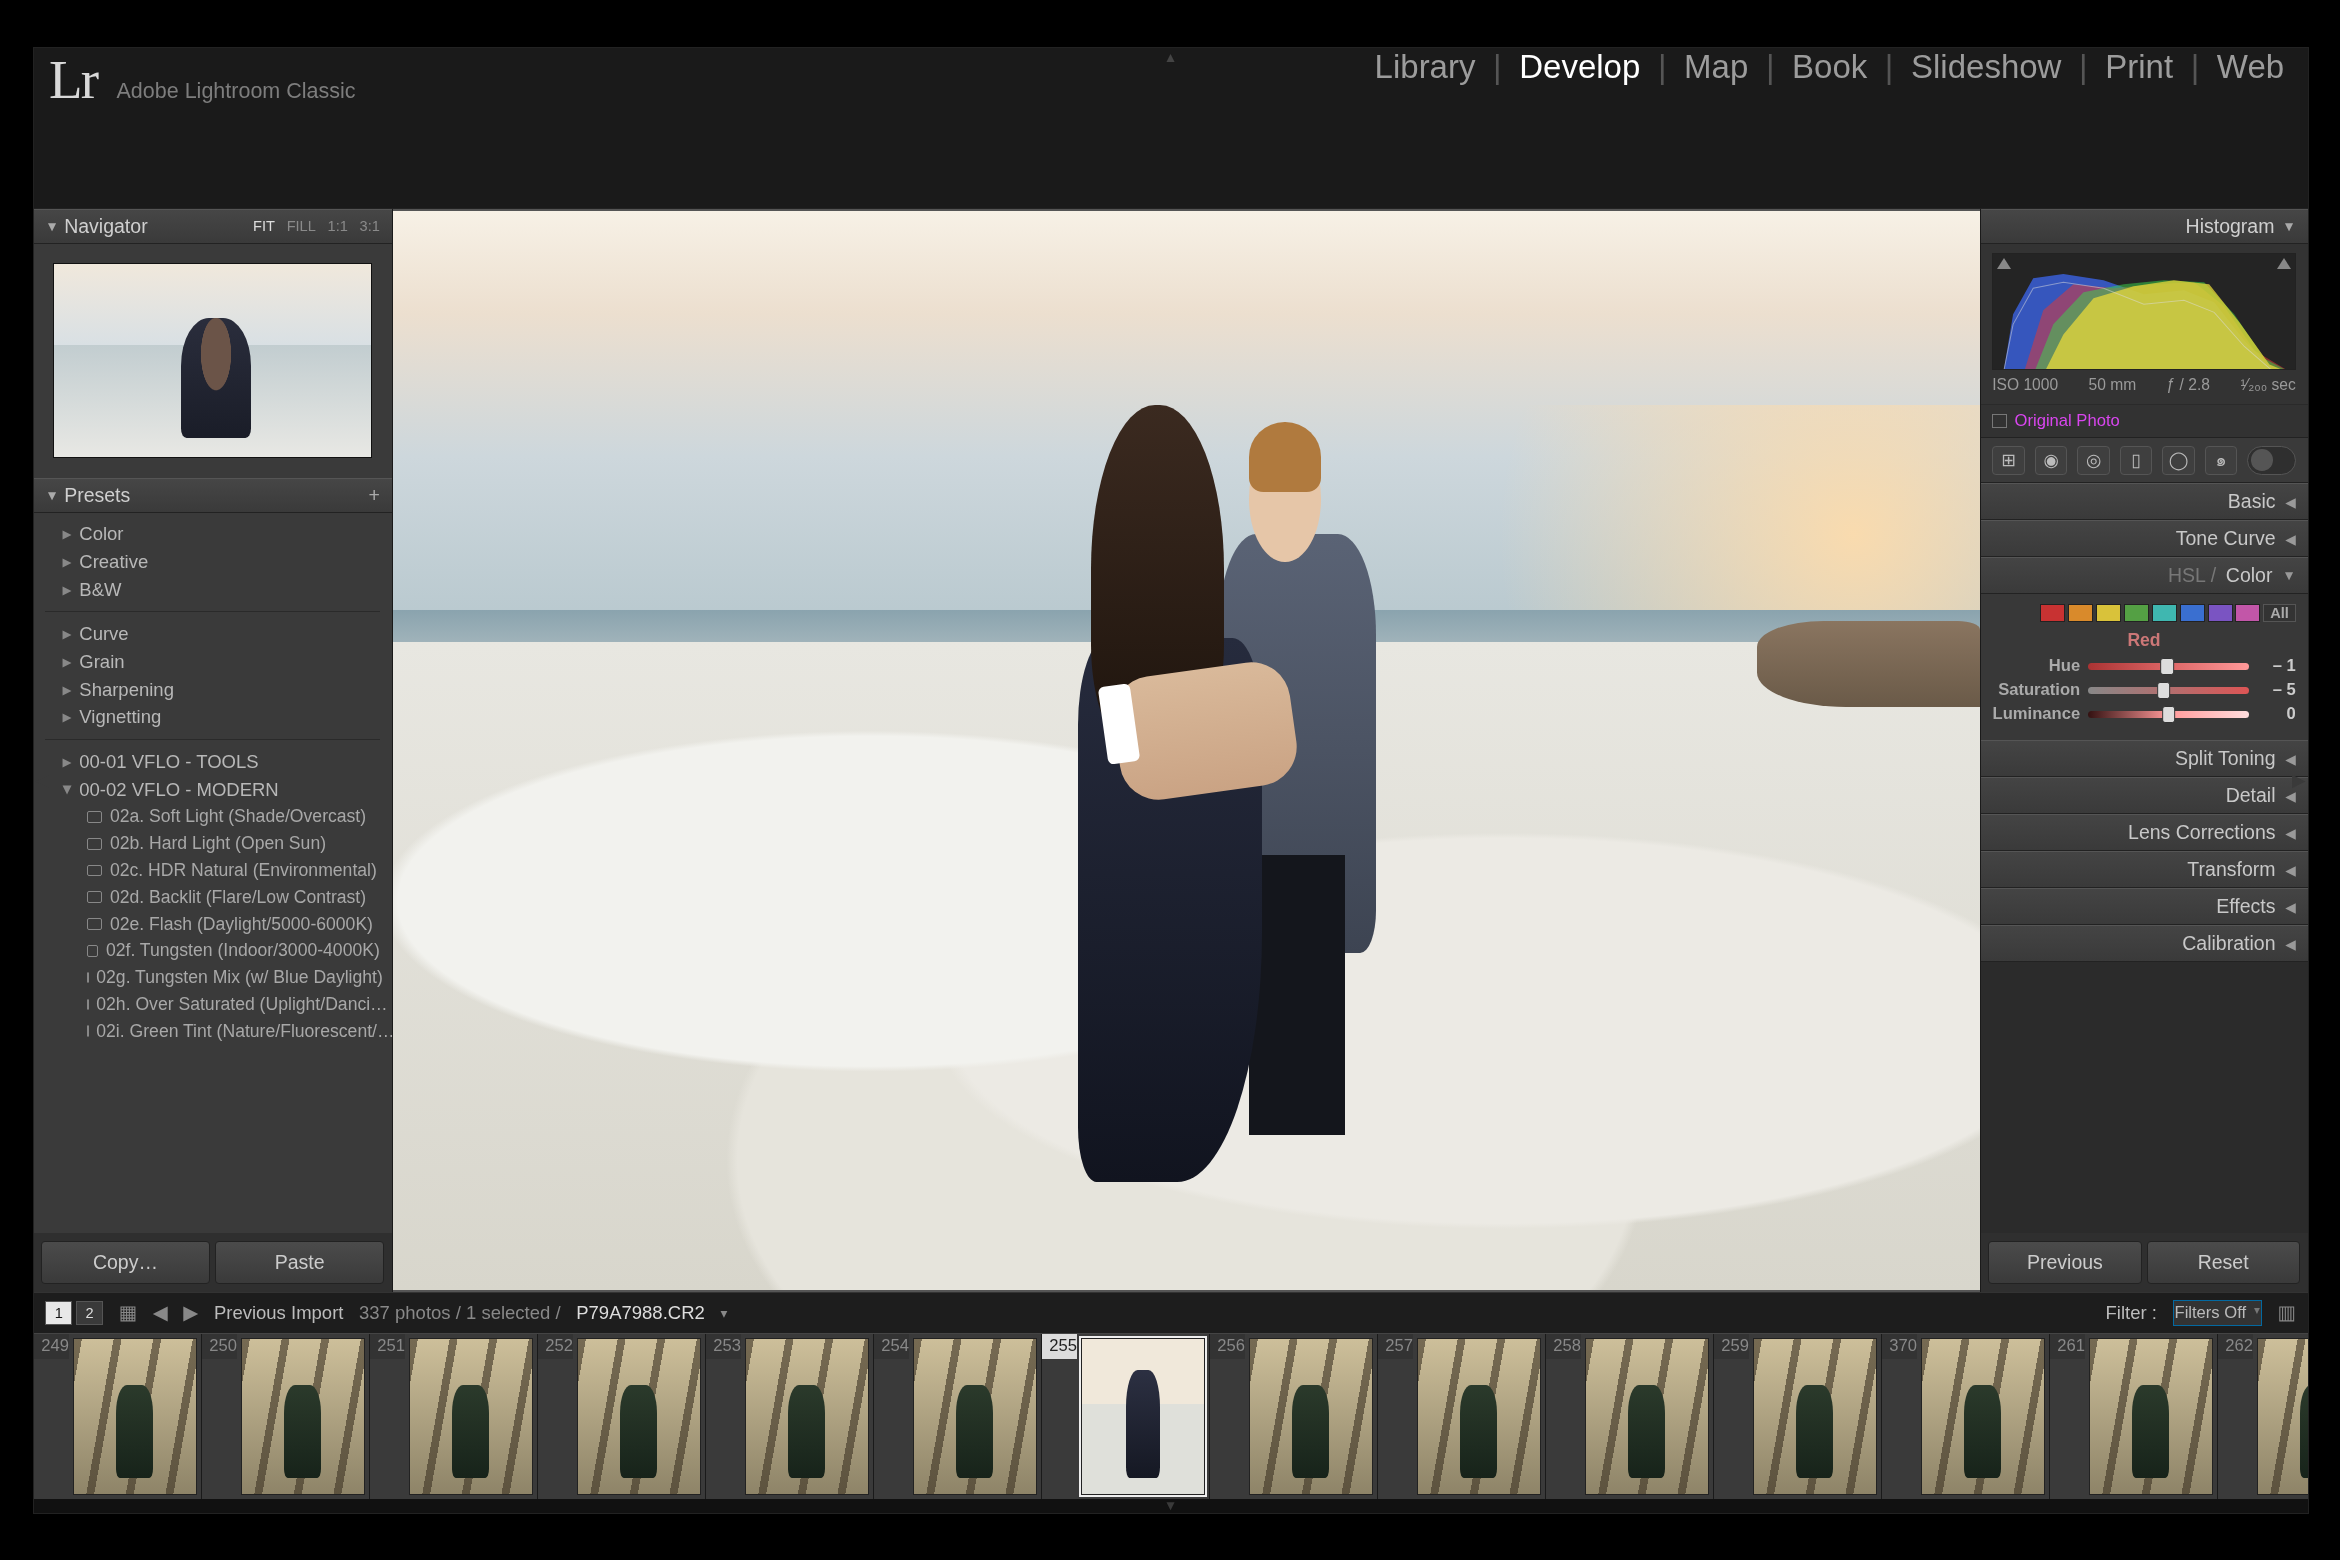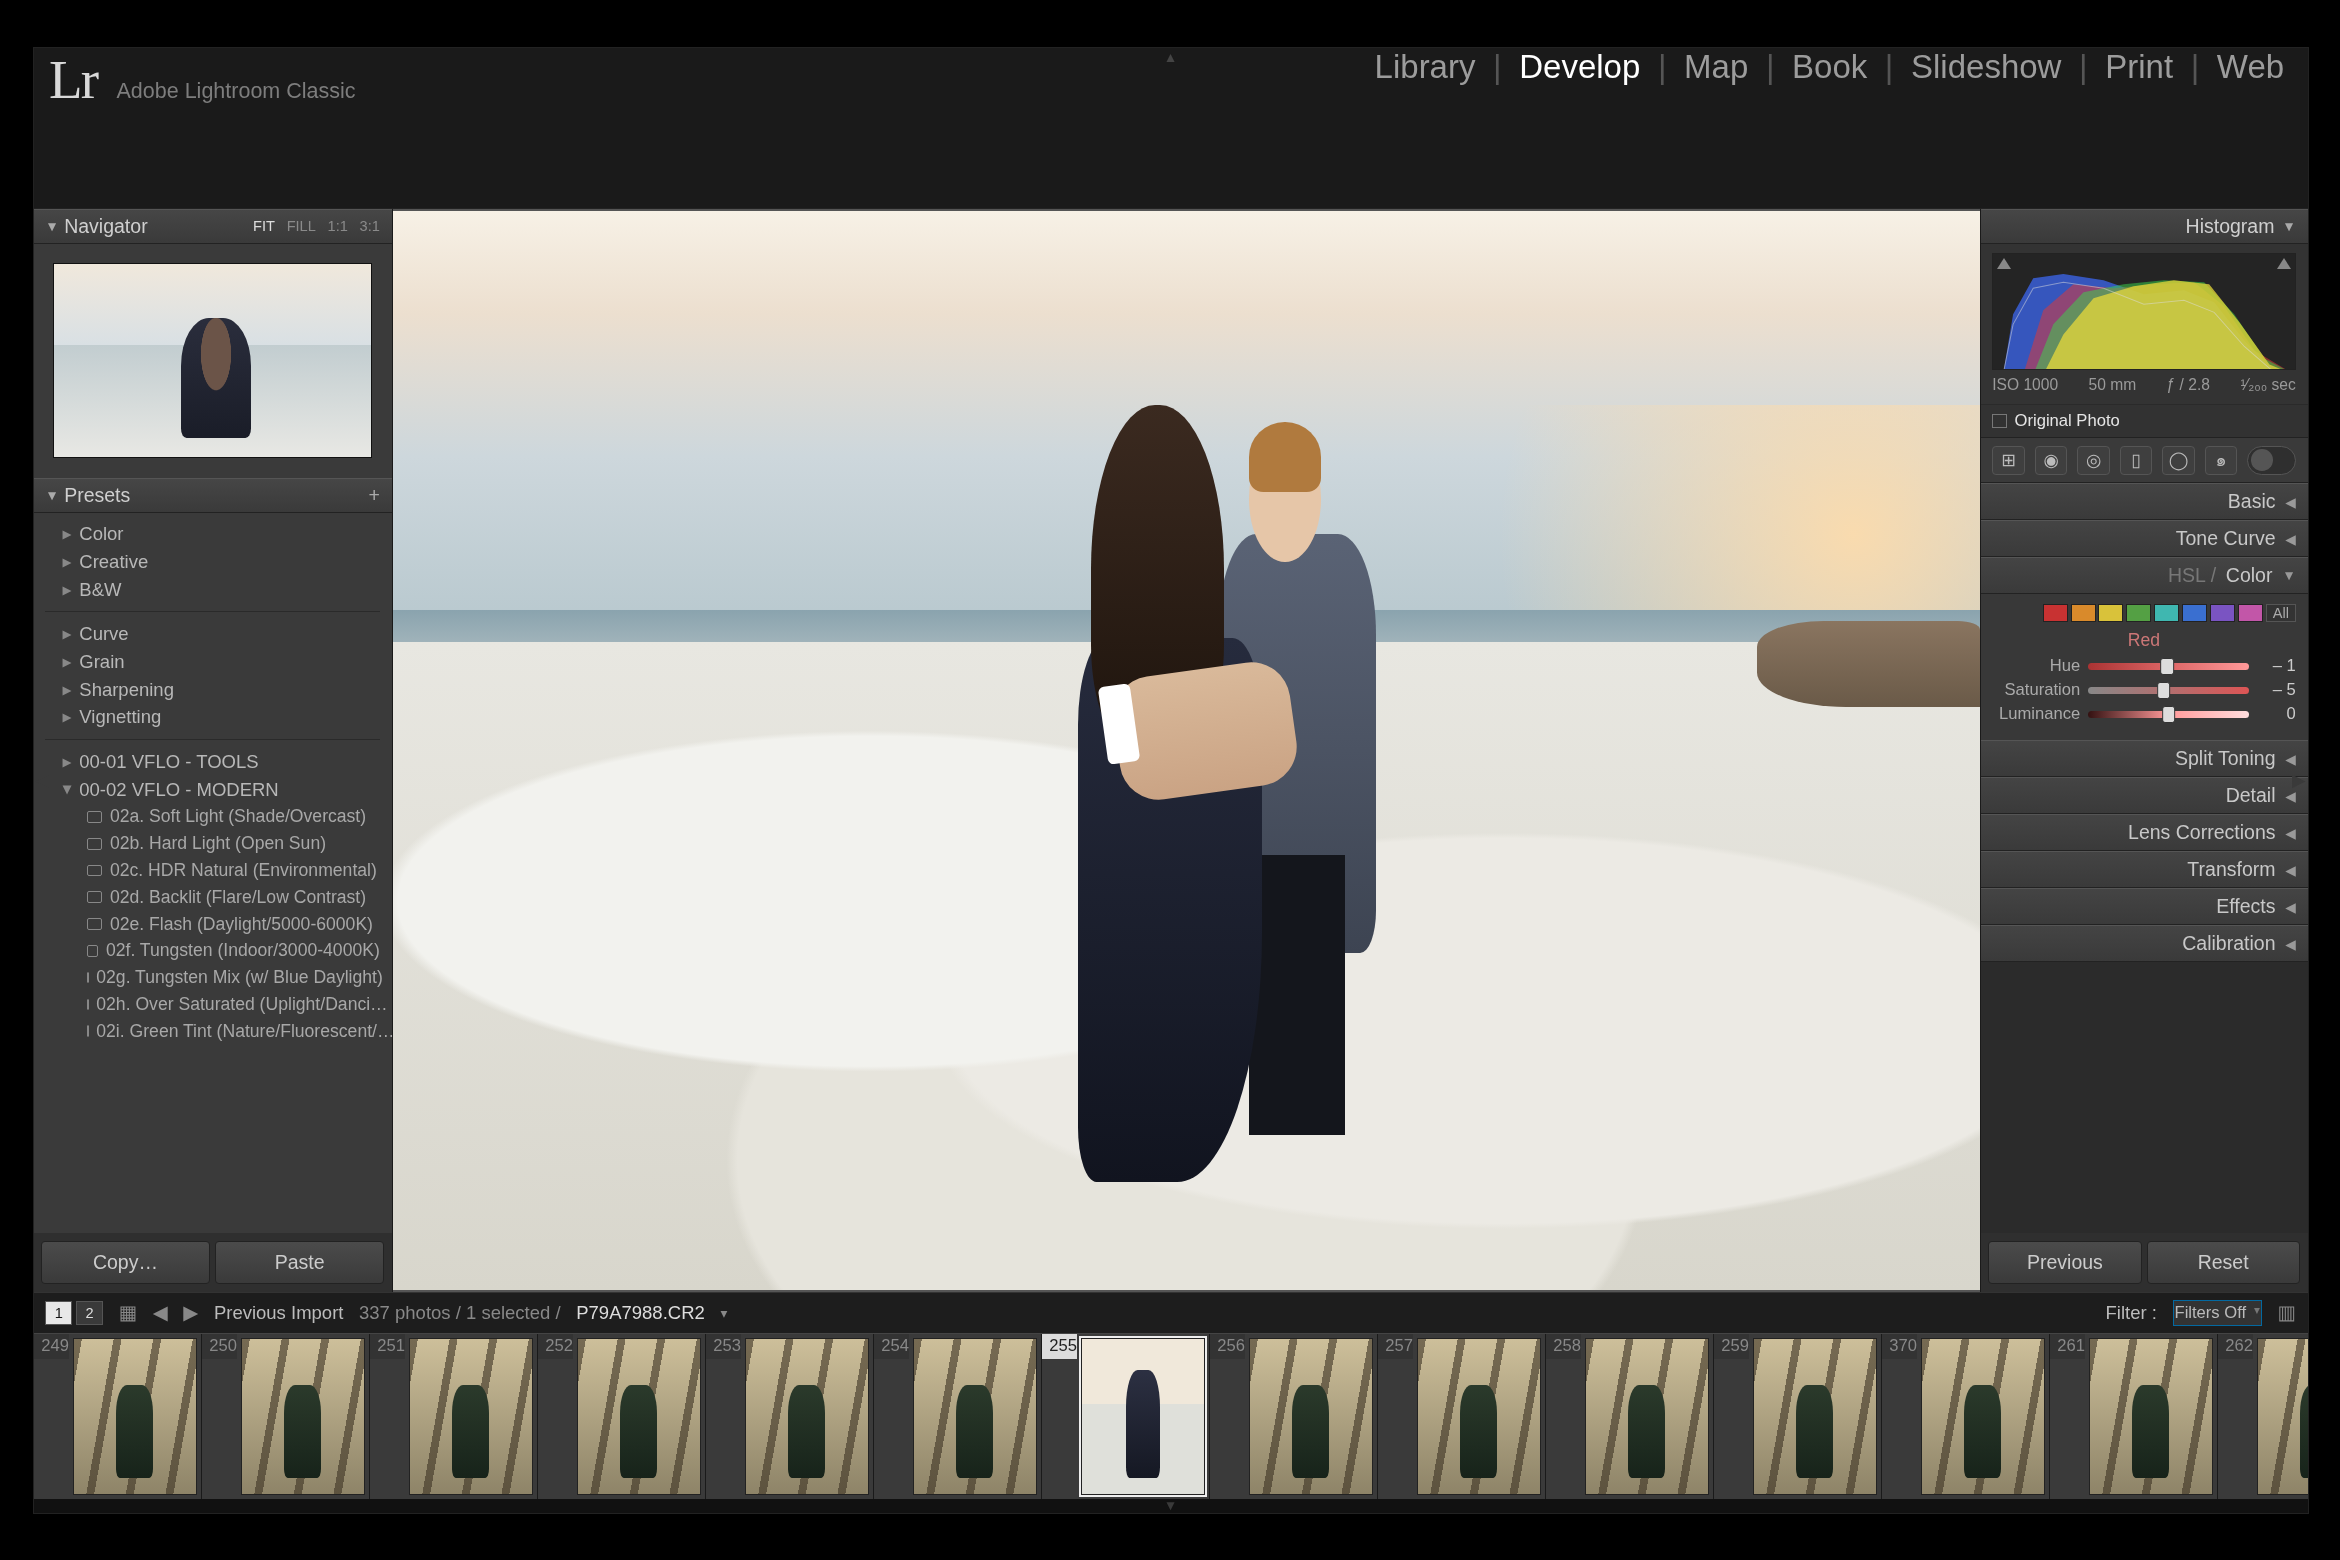--- a/index.html
+++ b/index.html
@@ -87,33 +87,33 @@
   .preview .couple .cuff{position:absolute;left:14%;top:36%;width:10%;height:10%;background:#fff;border-radius:5.9px;transform:rotate(-8deg);}
 
   
   .histogram-box{padding:9.8px 11.7px;background:#333;}
   .histogram{height:117px;border:1px solid #222;background:#242424;position:relative;overflow:hidden;}
   .histogram .mark{position:absolute;top:3.9px;width:0;height:0;border-left:7.8px solid transparent;border-right:7.8px solid transparent;border-bottom:11.7px solid #888;}
   .histogram .mark.left{left:3.9px;}
   .histogram .mark.right{right:3.9px;}
   .histogram svg{position:absolute;inset:0;}
   .histo-meta{display:flex;justify-content:space-between;font-size:15.6px;color:#9a9a9a;padding-top:5.9px;}
-  .orig-photo-row{display:flex;align-items:center;gap:7.8px;color:#e5e5e5;font-size:16.6px;padding:5.9px 11.7px;border-top:1px solid #2a2a2a;background:#323232;}
+  .orig-photo-row{display:flex;align-items:center;gap:7.8px;color:#d946ef;font-size:16.6px;padding:5.9px 11.7px;border-top:1px solid #2a2a2a;background:#323232;}
   .orig-photo-row .chk{width:14.6px;height:14.6px;border:1px solid #777;}
 
   .toolstrip{display:flex;align-items:center;gap:9.8px;padding:7.8px 11.7px;background:#3a3a3a;border-top:1px solid #222;border-bottom:1px solid #222;}
   .tool{width:33px;height:29px;border:1px solid #555;border-radius:3.9px;display:flex;align-items:center;justify-content:center;color:#bbb;background:#3f3f3f;cursor:pointer;font-size:17.6px;}
   .tool.switch{width:49px;border-radius:14.6px;position:relative;background:#2f2f2f;}
   .tool.switch::after{content:"";position:absolute;left:2.9px;top:2.9px;width:21.5px;height:21.5px;background:#555;border-radius:50%;}
 
   .panel-row-right{height:37px;background:linear-gradient(#444,#3a3a3a);border-top:1px solid #555;border-bottom:1px solid #222;display:flex;align-items:center;justify-content:flex-end;padding:0 11.7px;gap:9.8px;color:#c8c8c8;font-size:19.5px;cursor:pointer;}
   .panel-row-right .arrow{color:#999;font-size:13.7px;}
   .panel-row-right .muted{color:#777;}
 
-  .hsl-body{background:#383838;padding:9.8px 11.7px 13.7px;}
+  .hsl-body{background:#383838;padding:9.8px 11.7px 13.7px;font-weight:bold;}
   .color-swatches{display:flex;gap:2.9px;align-items:center;justify-content:flex-end;}
   .sw{width:25px;height:17.6px;border:1px solid #222;cursor:pointer;}
   .sw.all{width:auto;padding:0 5.9px;color:#aaa;font-size:14.6px;display:flex;align-items:center;border-color:#555;background:#333;}
   .hsl-title{color:#c77;display:flex;justify-content:center;font-size:17.6px;padding:7.8px 0 3.9px;}
   .slider-row{display:flex;align-items:center;gap:8px;font-size:16.6px;color:#aaa;padding:2px 0;}
   .slider-row .lbl{width:88px;text-align:right;}
   .slider-row .track{flex:1;height:7.8px;border-radius:3.9px;position:relative;background:linear-gradient(90deg,#a33,#d66,#f99);cursor:pointer;}
   .slider-row .track.sat{background:linear-gradient(90deg,#888,#d55);}
   .slider-row .track.lum{background:linear-gradient(90deg,#311,#f99,#fdd);}
   .slider-row .thumb{position:absolute;top:-4.9px;width:13.7px;height:17.6px;background:#ddd;border:1px solid #333;border-radius:2.9px;transform:translateX(-50%);} 

